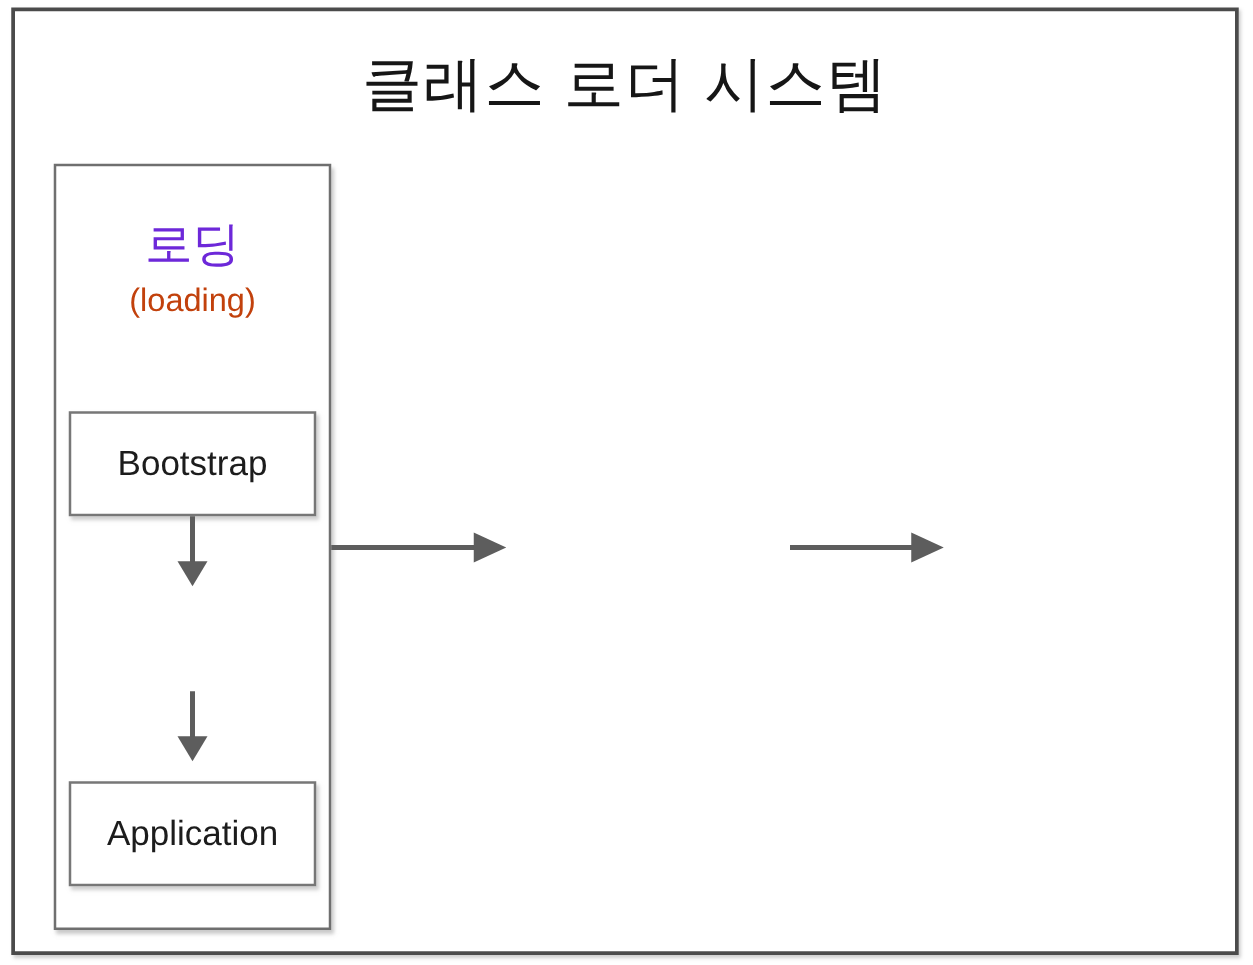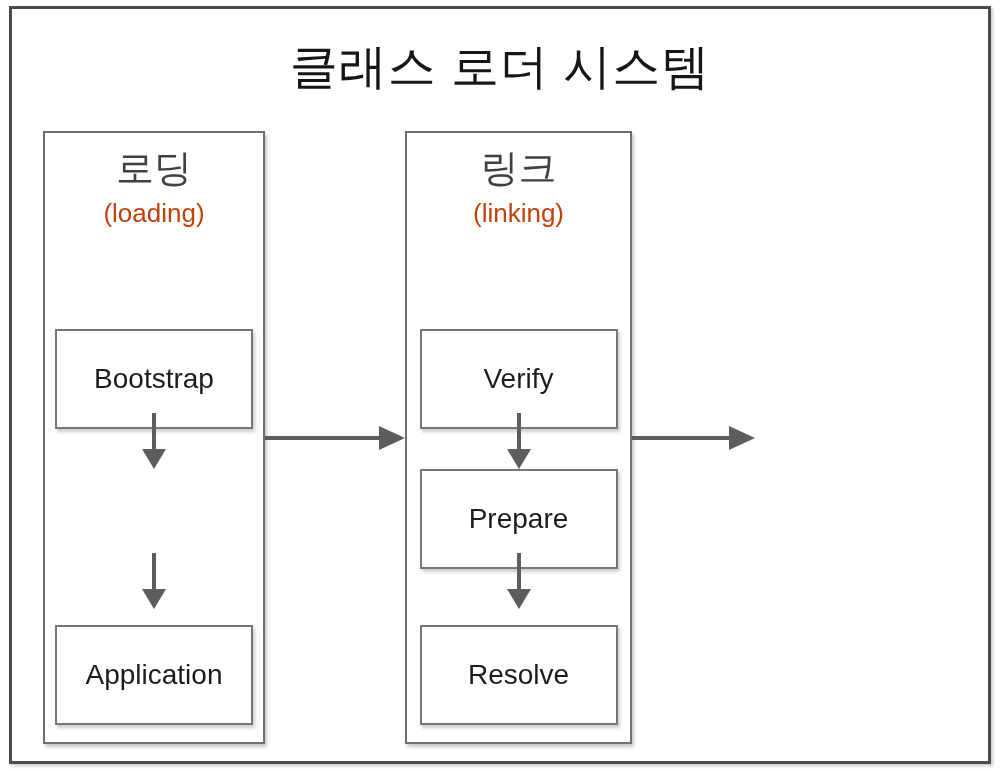--- a/index.html
+++ b/index.html
@@ -44,39 +44,39 @@
     height: 613px;
     border: 2px solid #6f6f6f;
     box-sizing: border-box;
     background: #ffffff;
     box-shadow: 2px 3px 3px rgba(150,150,150,0.5);
   }
   .col-1 { left: 31px;  width: 222px; }
   .col-2 { left: 393px; width: 227px; }
   .col-3 { left: 743px; width: 225px; }
   .col-title {
-    margin-top: 10px;
+    margin-top: 37px;
     text-align: center;
     font-size: 38px;
     font-weight: 500;
-    color: #404040;
+    color: #6d28d9;
   }
   .col-subtitle {
     margin-top: 4px;
     text-align: center;
     font-size: 26px;
     font-weight: 400;
     color: #c2410c;
   }
   .step-box {
     position: absolute;
     left: 50%;
     transform: translateX(-50%);
     width: 198px;
-    height: 100px;
+    height: 84px;
     border: 2px solid #777777;
     box-sizing: border-box;
     background: #ffffff;
     box-shadow: 2px 3px 3px rgba(160,160,160,0.5);
     display: flex;
     align-items: center;
     justify-content: center;
     font-size: 28px;
     color: #1c1c1c;
   }
@@ -164,42 +164,20 @@
       <div class="step-box step-3">
         <span>Application</span>
       </div>
     </div>
 
     <div class="h-arrow ha-1">
       <div class="line"></div>
       <div class="head"></div>
     </div>
 
-    <div class="column col-2">
-      <div class="col-title">링크</div>
-      <div class="col-subtitle">(linking)</div>
-
-      <div class="step-box step-1">
-        <span>Verify</span>
-      </div>
-      <div class="v-arrow va-1">
-        <div class="line"></div>
-        <div class="head"></div>
-      </div>
-      <div class="step-box step-2">
-        <span>Prepare</span>
-      </div>
-      <div class="v-arrow va-2">
-        <div class="line"></div>
-        <div class="head"></div>
-      </div>
-      <div class="step-box step-3">
-        <span>Resolve</span>
-      </div>
-    </div>
 
     <div class="h-arrow ha-2">
       <div class="line"></div>
       <div class="head"></div>
     </div>
 
 
   </div>
 </div>
 

